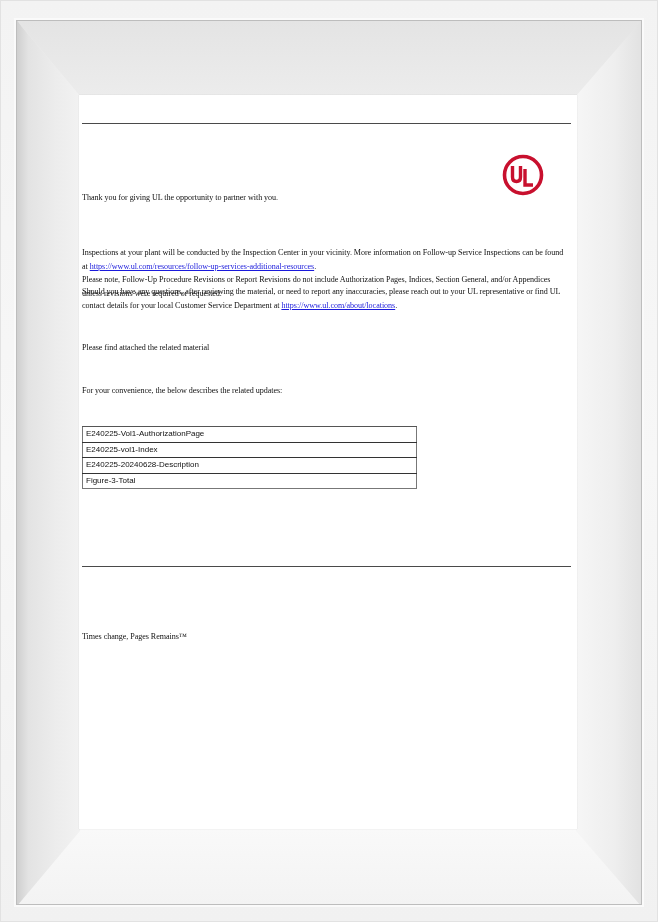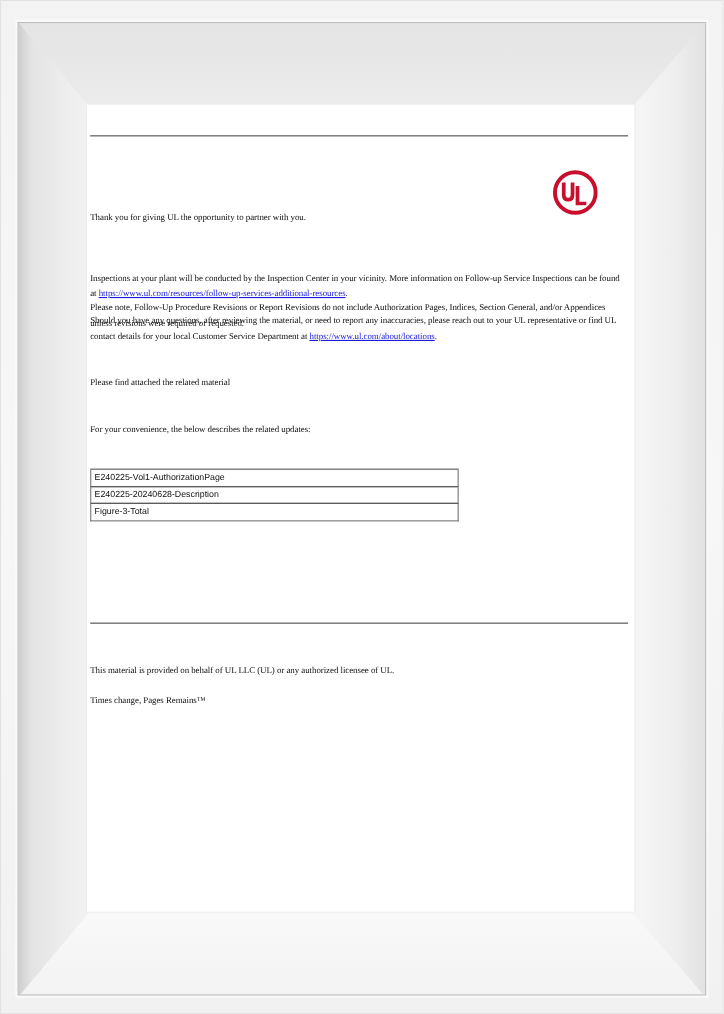--- a/index.html
+++ b/index.html
@@ -118,25 +118,27 @@
 
   <div class="text t4">Please find attached the related material</div>
   <div class="text t5">For your convenience, the below describes the related updates:</div>
 
   <table class="files">
     <tbody>
         <tr>
           <td>E240225-Vol1-AuthorizationPage</td>
         </tr>
     <tr>
+          <td>E240225-vol1-Index</td>
+        </tr>
+    <tr>
           <td>E240225-20240628-Description</td>
         </tr>
     <tr>
           <td>Figure-3-Total</td>
         </tr>
   </tbody>
     </table>
 
-  <div class="text t6">This material is provided on behalf of UL LLC (UL) or any authorized licensee of UL.</div>
   <div class="text t7">Times change, Pages Remains™</div>
 
   <div class="rule bottom"></div>
 </div>
 
 </body></html>

